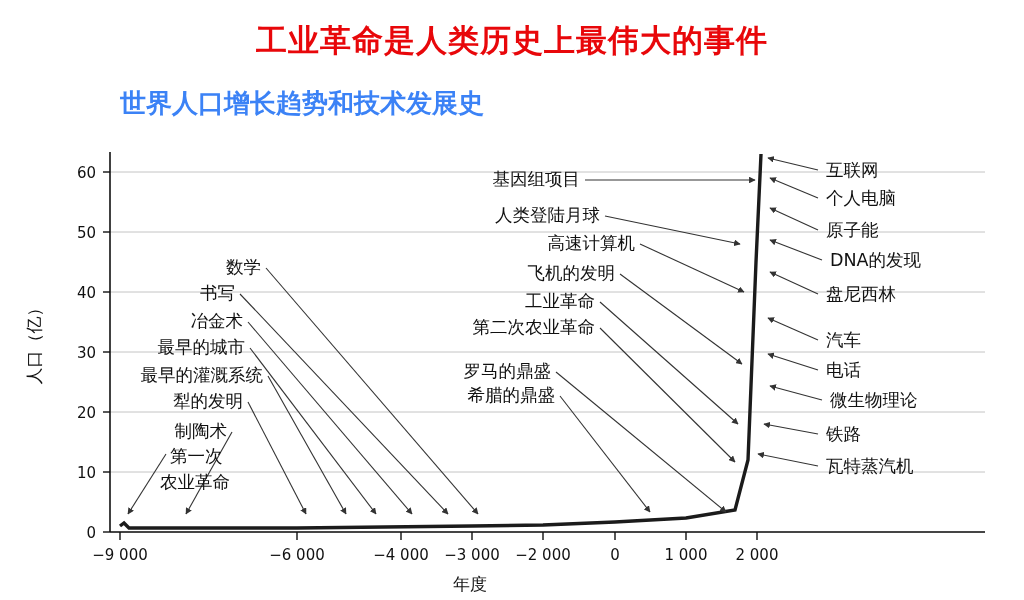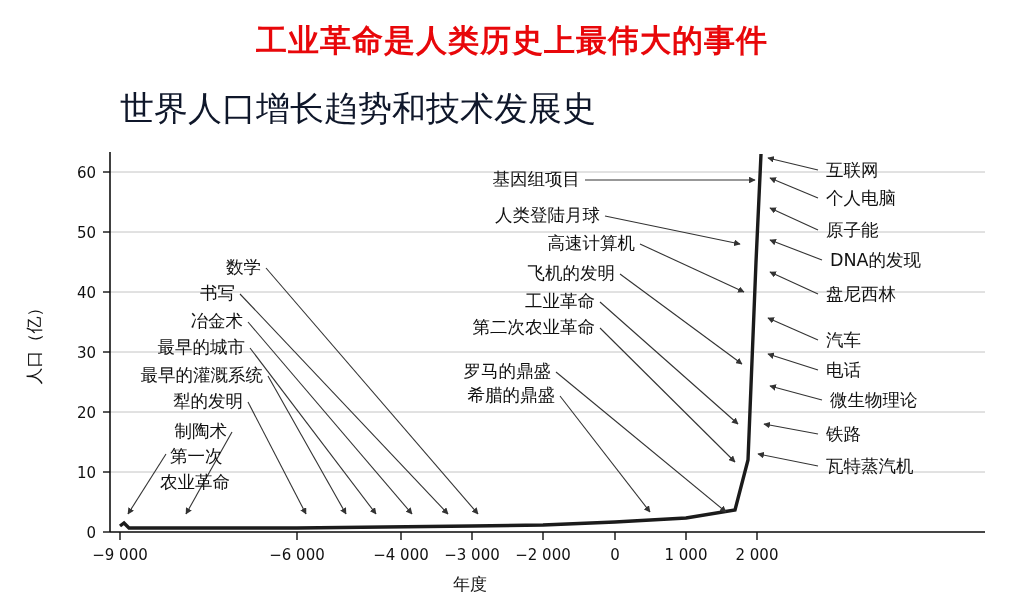--- a/index.html
+++ b/index.html
@@ -23,23 +23,23 @@
     text-align: center;
     font-size: 31px;
     font-weight: bold;
     color: #e8070a;
     letter-spacing: 1px;
     font-family: "DejaVu Sans", "Liberation Sans", sans-serif;
   }
   #subtitle {
     position: absolute;
     left: 120px; top: 74px;
-    font-size: 34px;
-    color: #0f172a;
-    font-weight: normal;
+    font-size: 26px;
+    color: #3b82f6;
+    font-weight: bold;
   }
   #plot-area {
     position: absolute;
     left: 0; top: 120px;
     width: 1024px; height: 480px;
   }
   svg { display: block; }
   .axis-num {
     font-size: 15px;
     fill: #111;

